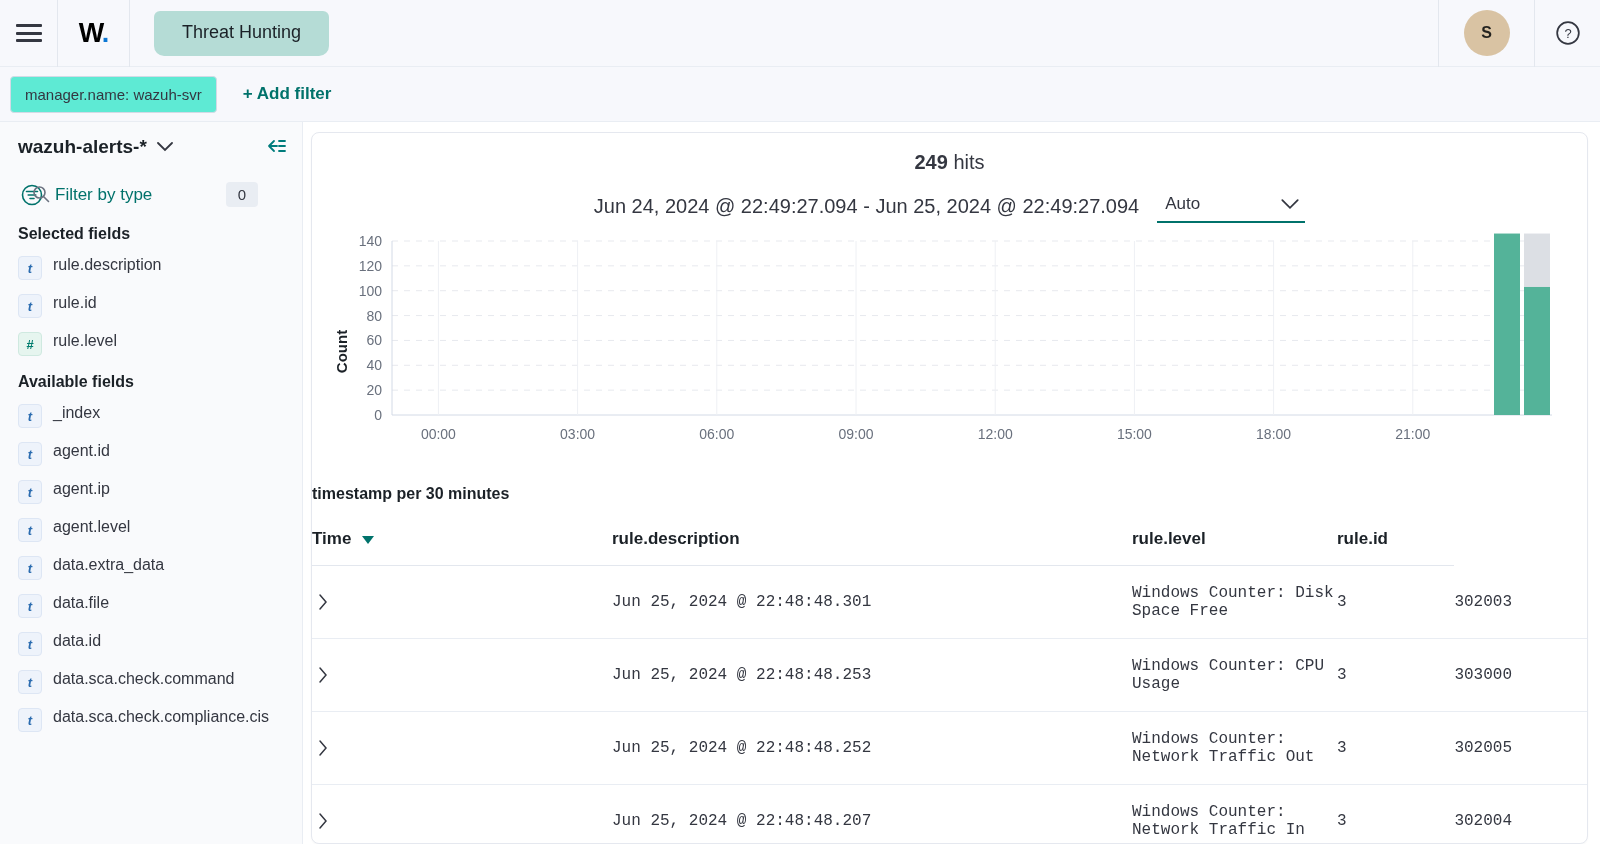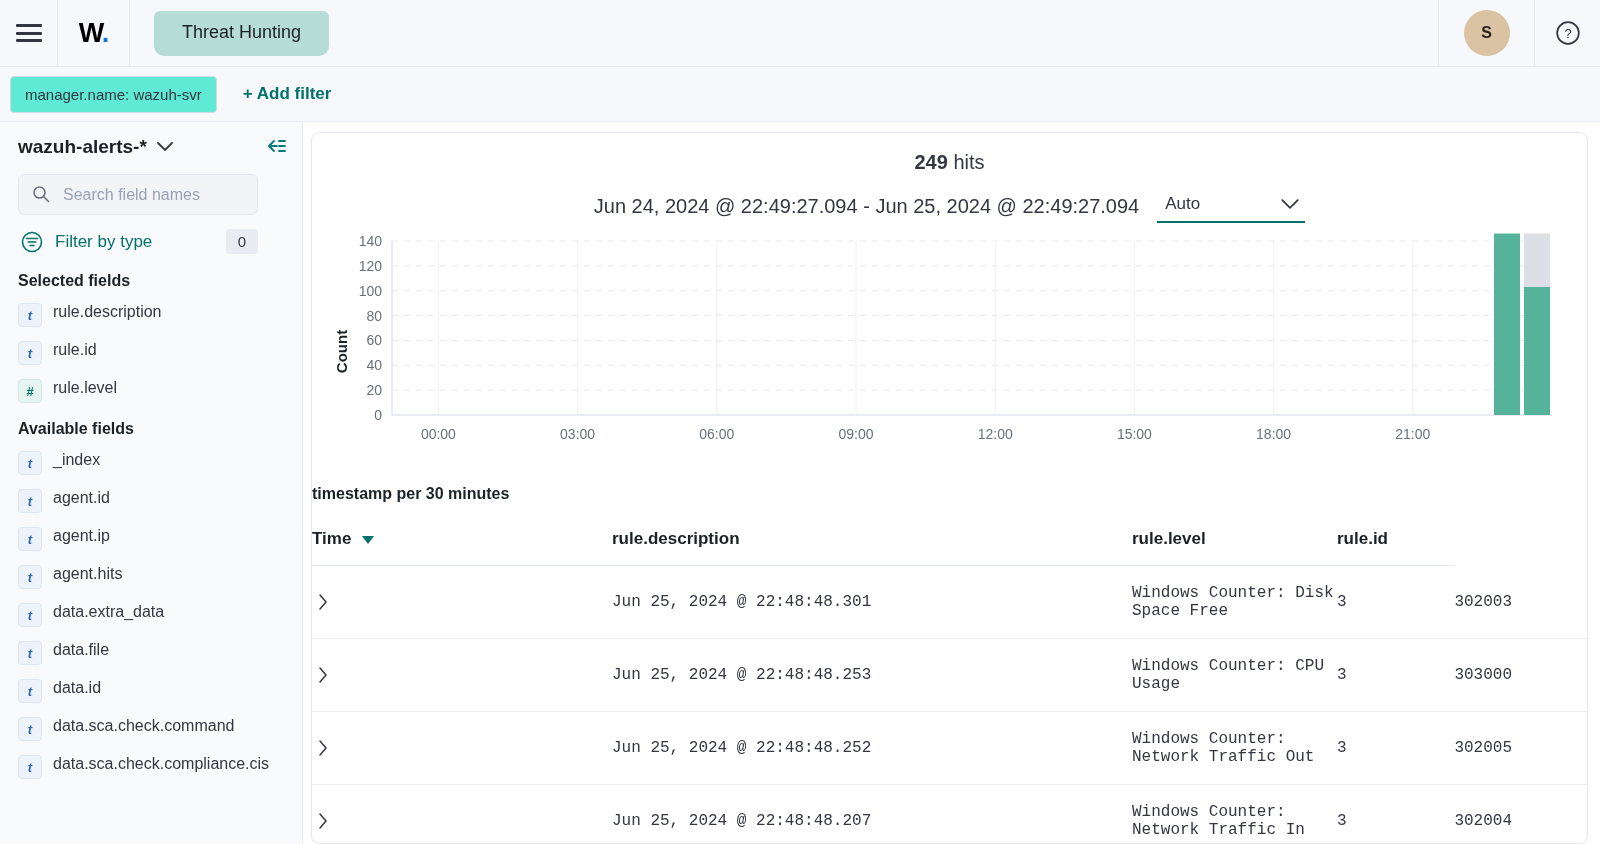--- a/index.html
+++ b/index.html
@@ -249,21 +249,20 @@
         <path d="M9 10 L14 5 M9 10 L14 15 M9 10 L17 10" fill="none" stroke="#007c7c" stroke-width="1.8" stroke-linecap="round"></path>
         <path d="M19 5 H25 M19 10 H25 M19 15 H25" fill="none" stroke="#007c7c" stroke-width="1.8" stroke-linecap="round"></path>
       </svg>
     </div>
 
     <div class="search-wrap">
       <svg class="search-icon" viewBox="0 0 18 18">
         <circle cx="7.5" cy="7.5" r="5.5" fill="none" stroke="#6b7280" stroke-width="1.6"></circle>
         <path d="M11.5 11.5 L16.5 16.5" stroke="#6b7280" stroke-width="1.6" stroke-linecap="round"></path>
       </svg>
-      <input class="search-input" type="text" placeholder="Search field names" style="">
     </div>
 
     <div class="filter-type-row">
       <svg class="funnel-icon" viewBox="0 0 24 24">
         <circle cx="12" cy="12" r="9.5" fill="none" stroke="#00726b" stroke-width="1.6"></circle>
         <path d="M6.5 8.5 H17.5 M8.2 12 H15.8 M10 15.5 H14" stroke="#00726b" stroke-width="1.6" stroke-linecap="round"></path>
       </svg>
       <span class="filter-type-label">Filter by type</span>
       <span class="count-badge">0</span>
     </div>
@@ -293,21 +292,21 @@
         <div class="field-row">
           <div class="type-badge">t</div>
           <div class="field-name">agent.id</div>
         </div>
         <div class="field-row">
           <div class="type-badge">t</div>
           <div class="field-name">agent.ip</div>
         </div>
         <div class="field-row">
           <div class="type-badge">t</div>
-          <div class="field-name">agent.hits</div>
+          <div class="field-name">agent.level</div>
         </div>
         <div class="field-row">
           <div class="type-badge">t</div>
           <div class="field-name">data.extra_data</div>
         </div>
         <div class="field-row">
           <div class="type-badge">t</div>
           <div class="field-name">data.file</div>
         </div>
         <div class="field-row">

